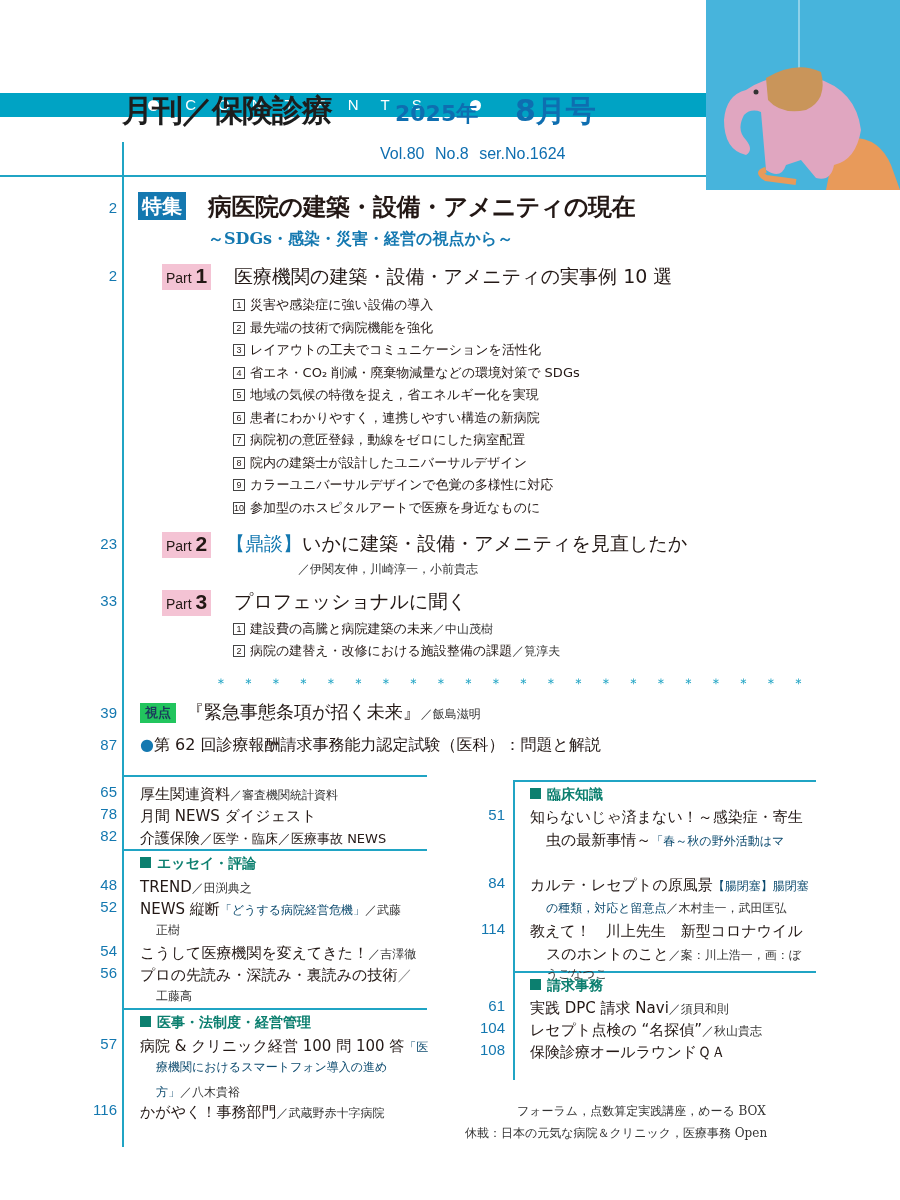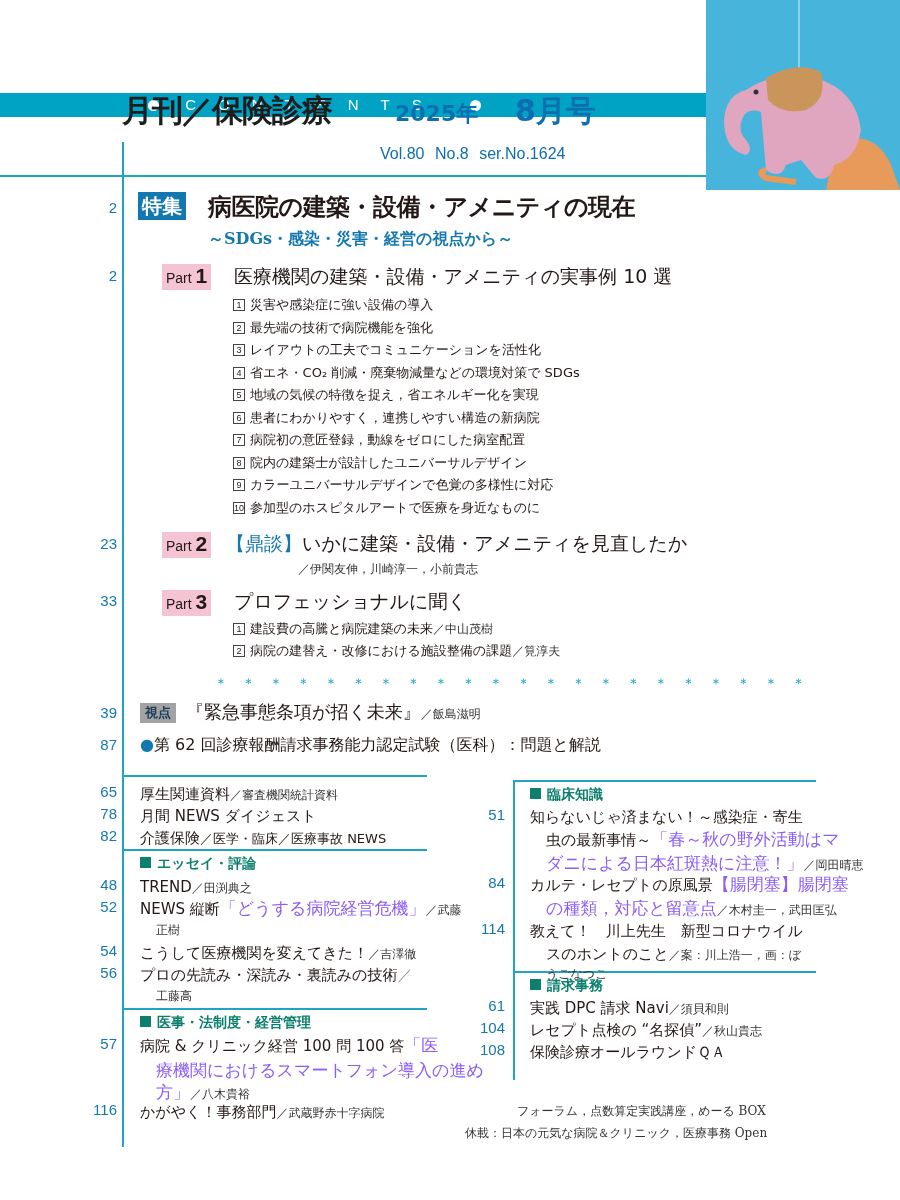--- a/index.html
+++ b/index.html
@@ -37,25 +37,25 @@
   .part-badge { background: #f4c3d4; color: #231815; font-family: "Liberation Sans", sans-serif; font-size: 14px; padding: 0 4px; line-height: 24px; white-space: nowrap; }
   .part-badge b { font-size: 21px; font-weight: bold; }
   .part-title { font-size: 19px; white-space: nowrap; }
   .sub-item { font-size: 13px; white-space: nowrap; }
   .numbox { display: inline-block; border: 1px solid #444; font-size: 9px; line-height: 10px; min-width: 12px; height: 12px; text-align: center; margin-right: 5px; vertical-align: 1px; font-family: "Liberation Sans", sans-serif; }
   .author { font-family: "DejaVu Serif", "Liberation Serif", serif; font-size: 12px; color: #333; }
   .slash { color: #888; }
 
   #stars { left: 214px; top: 675px; color: #20a4c4; font-size: 14px; letter-spacing: 13.5px; white-space: nowrap; }
 
-  #shiten-badge { left: 140px; top: 703px; background: #a3a3a3; color: #1a3b5c; font-size: 13px; font-weight: bold; padding: 0 5px; line-height: 20px; }
+  #shiten-badge { left: 140px; top: 703px; background: #22c55e; color: #1a3b5c; font-size: 13px; font-weight: bold; padding: 0 5px; line-height: 20px; }
   .toc-line { font-size: 15px; white-space: nowrap; }
   .sec-head { color: #0c7f6f; font-weight: bold; font-size: 14px; white-space: nowrap; }
   .sec-head .sq { display: inline-block; width: 11px; height: 11px; background: #0c7f6f; margin-right: 6px; vertical-align: 0px; }
-  .blue-serif { color: #8b5cf6; font-family: Liberation Sans, sans-serif; font-size: 17px; }
+  .blue-serif { color: #0c4a6e; font-family: Liberation Sans, sans-serif; font-size: 12px; }
   .entry { font-size: 15px; line-height: 22px; }
 
   #suspended { left: 465px; top: 1100px; font-size: 12px; color: #333; line-height: 22px; font-family: "DejaVu Serif", "Liberation Serif", serif; white-space: nowrap; }
 </style>
 </head>
 <body>
 
 <div id="band" class="abs">
   <span class="dot"></span>
   <span>CONTENTS</span>
@@ -193,21 +193,20 @@
     <span class="entry" style="position:absolute; left:63px; white-space:nowrap;"><span>かがやく！事務部門</span><span class="author">／武蔵野赤十字病院</span></span>
   </div>
 </div>
 
 <div class="abs sec-head" style="left:530px; top:786px;"><span class="sq"></span><span>臨床知識</span></div>
 <div class="abs" style="left:465px; top:806px; width:355px;">
   <div style="position:relative; height:68px;">
     <span class="pn" style="position:absolute; left:0; font-size:15px;">51</span>
     <span class="entry" style="position:absolute; left:65px; white-space:nowrap;">知らないじゃ済まない！～感染症・寄生</span>
     <span class="entry" style="position:absolute; left:81px; top:23px; white-space:nowrap;"><span>虫の最新事情～</span><span class="blue-serif">「春～秋の野外活動はマ</span></span>
-    <span style="position:absolute; left:81px; top:46px; white-space:nowrap;"><span class="blue-serif">ダニによる日本紅斑熱に注意！」</span><span class="author">／岡田晴恵</span></span>
   </div>
   <div style="position:relative; height:46px;">
     <span class="pn" style="position:absolute; left:0; font-size:15px;">84</span>
     <span class="entry" style="position:absolute; left:65px; white-space:nowrap;"><span>カルテ・レセプトの原風景</span><span class="blue-serif">【腸閉塞】腸閉塞</span></span>
     <span style="position:absolute; left:81px; top:23px; white-space:nowrap;"><span class="blue-serif">の種類，対応と留意点</span><span class="author">／木村圭一，武田匡弘</span></span>
   </div>
   <div style="position:relative; height:68px;">
     <span class="pn" style="position:absolute; left:0; font-size:15px;">114</span>
     <span class="entry" style="position:absolute; left:65px; white-space:nowrap;">教えて！　川上先生　新型コロナウイル</span>
     <span style="position:absolute; left:81px; top:23px; white-space:nowrap;"><span class="entry">スのホントのこと</span><span class="author">／案：川上浩一，画：ぼ</span></span>

